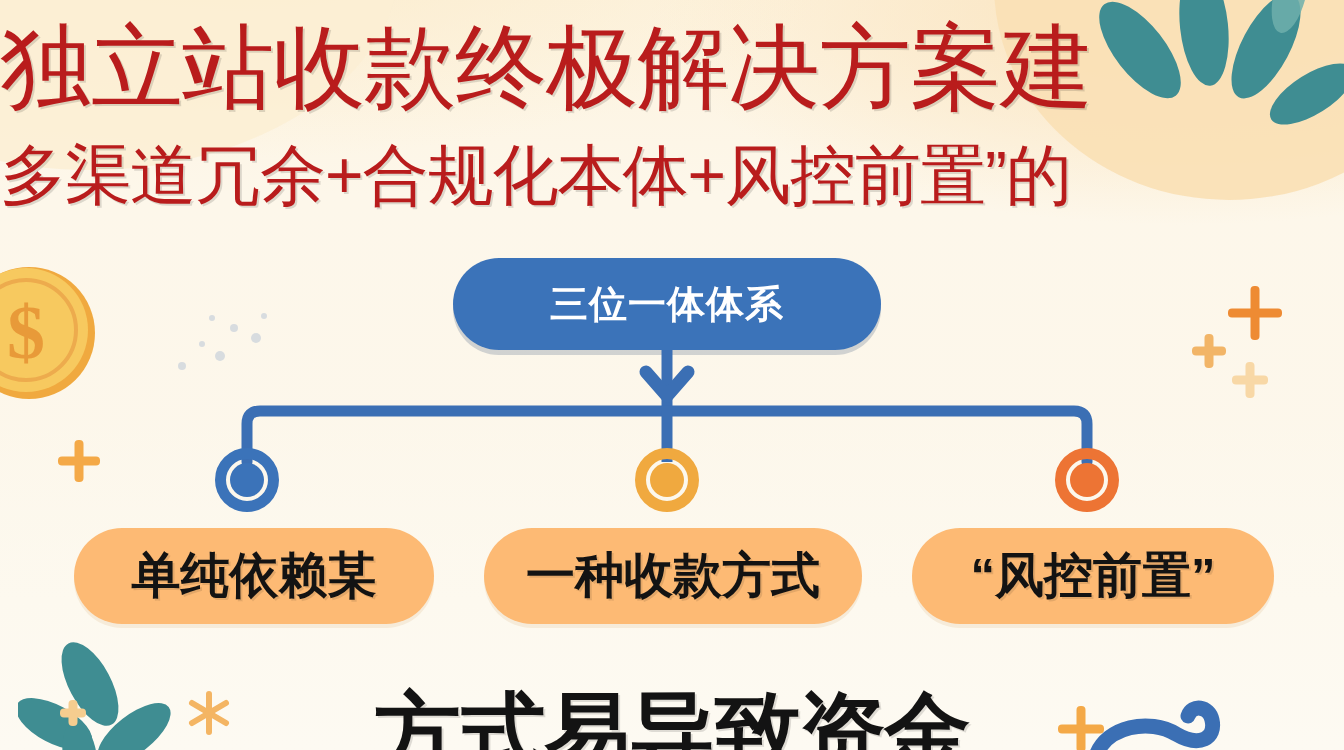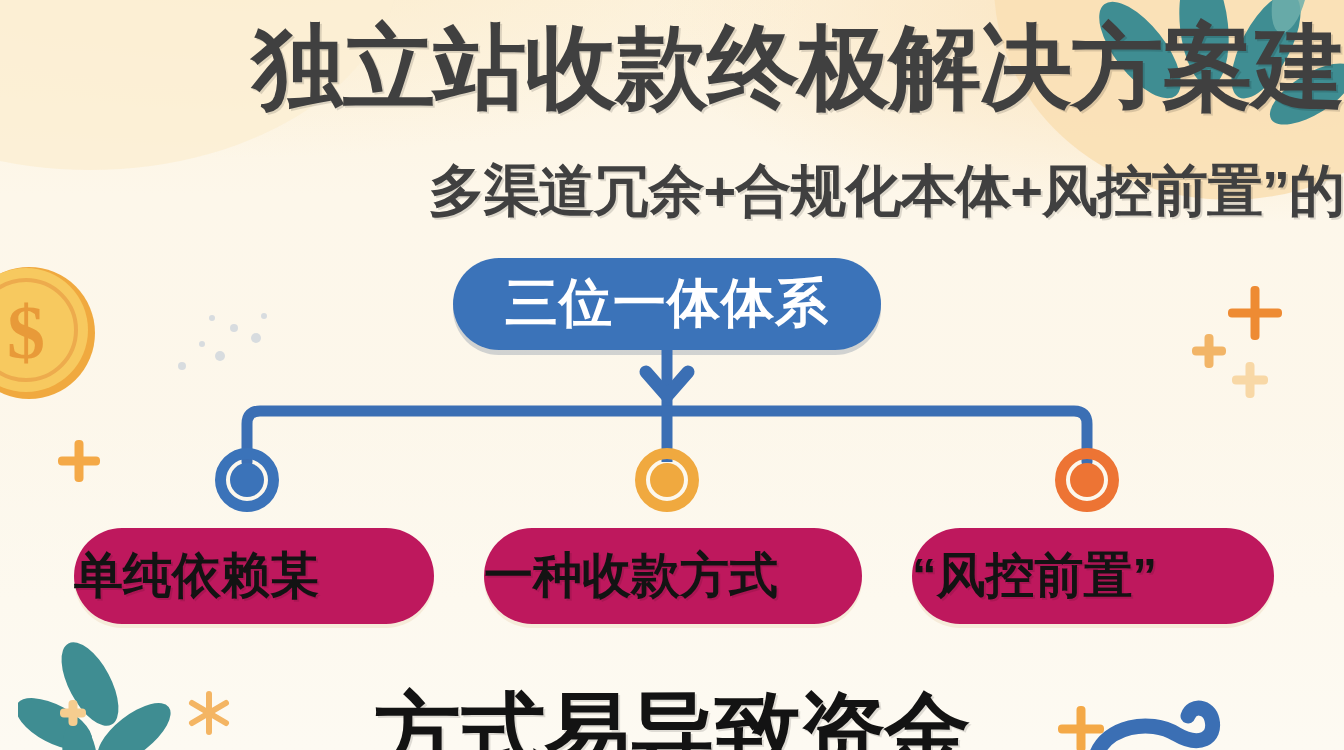--- a/index.html
+++ b/index.html
@@ -68,56 +68,55 @@
   .plus::after  { top: 50%;  left: 0;  height: 9px; width: 100%;  transform: translateY(-50%); }
 
   .sparkle { position: absolute; }
 
   .dots { position: absolute; }
 
   
   .headline {
     position: absolute;
     left: 0; right: 0;
-    text-align: right;
-    color: #404040;
-    font-weight: 700;
+    text-align: left;
+    color: #b91c1c;
+    font-weight: 400;
     letter-spacing: -1px;
     white-space: nowrap;
     text-shadow: 2px 2px 0 rgba(0,0,0,.13);
   }
   #title-line1 {
     top: 8px;
     font-size: 92px;
     line-height: 118px;
   }
   #title-line2 {
-    top: 148px;
-    font-size: 56px;
+    top: 132px;
+    font-size: 66px;
     line-height: 86px;
-    padding-left: 18px;
   }
 
   
   .diagram { position: absolute; inset: 0; }
 
   .root-pill {
     position: absolute;
     left: 453px; top: 258px;
     width: 428px; height: 92px;
     border-radius: 46px;
     background: #3b73b9;
     box-shadow: 0 5px 0 rgba(34,64,105,.20);
     display: flex;
     align-items: center;
     justify-content: center;
   }
   .root-pill-label {
     color: #ffffff;
-    font-size: 53px;
+    font-size: 38px;
     font-weight: 700;
     letter-spacing: 1px;
     white-space: nowrap;
     font-family: Liberation Mono, monospace;
   }
 
   .connector-svg {
     position: absolute;
     left: 0; top: 0;
     width: 1344px; height: 750px;
@@ -143,24 +142,24 @@
     background: currentColor;
   }
   .node-blue   { color: #3b73b9; }
   .node-amber  { color: #f0a93f; }
   .node-orange { color: #ed7434; }
 
   .leaf-pill {
     position: absolute;
     height: 96px;
     border-radius: 48px;
-    background: #be185d;
+    background: #fdba74;
     display: flex;
     align-items: center;
-    justify-content: flex-start;
+    justify-content: center;
     box-shadow: 0 4px 0 rgba(200,150,70,.13);
   }
   .leaf-pill-label {
     color: #131313;
     font-size: 49px;
     font-weight: 700;
     white-space: nowrap;
     letter-spacing: 0px;
     text-shadow: 2px 2px 0 rgba(0,0,0,.10);
   }

